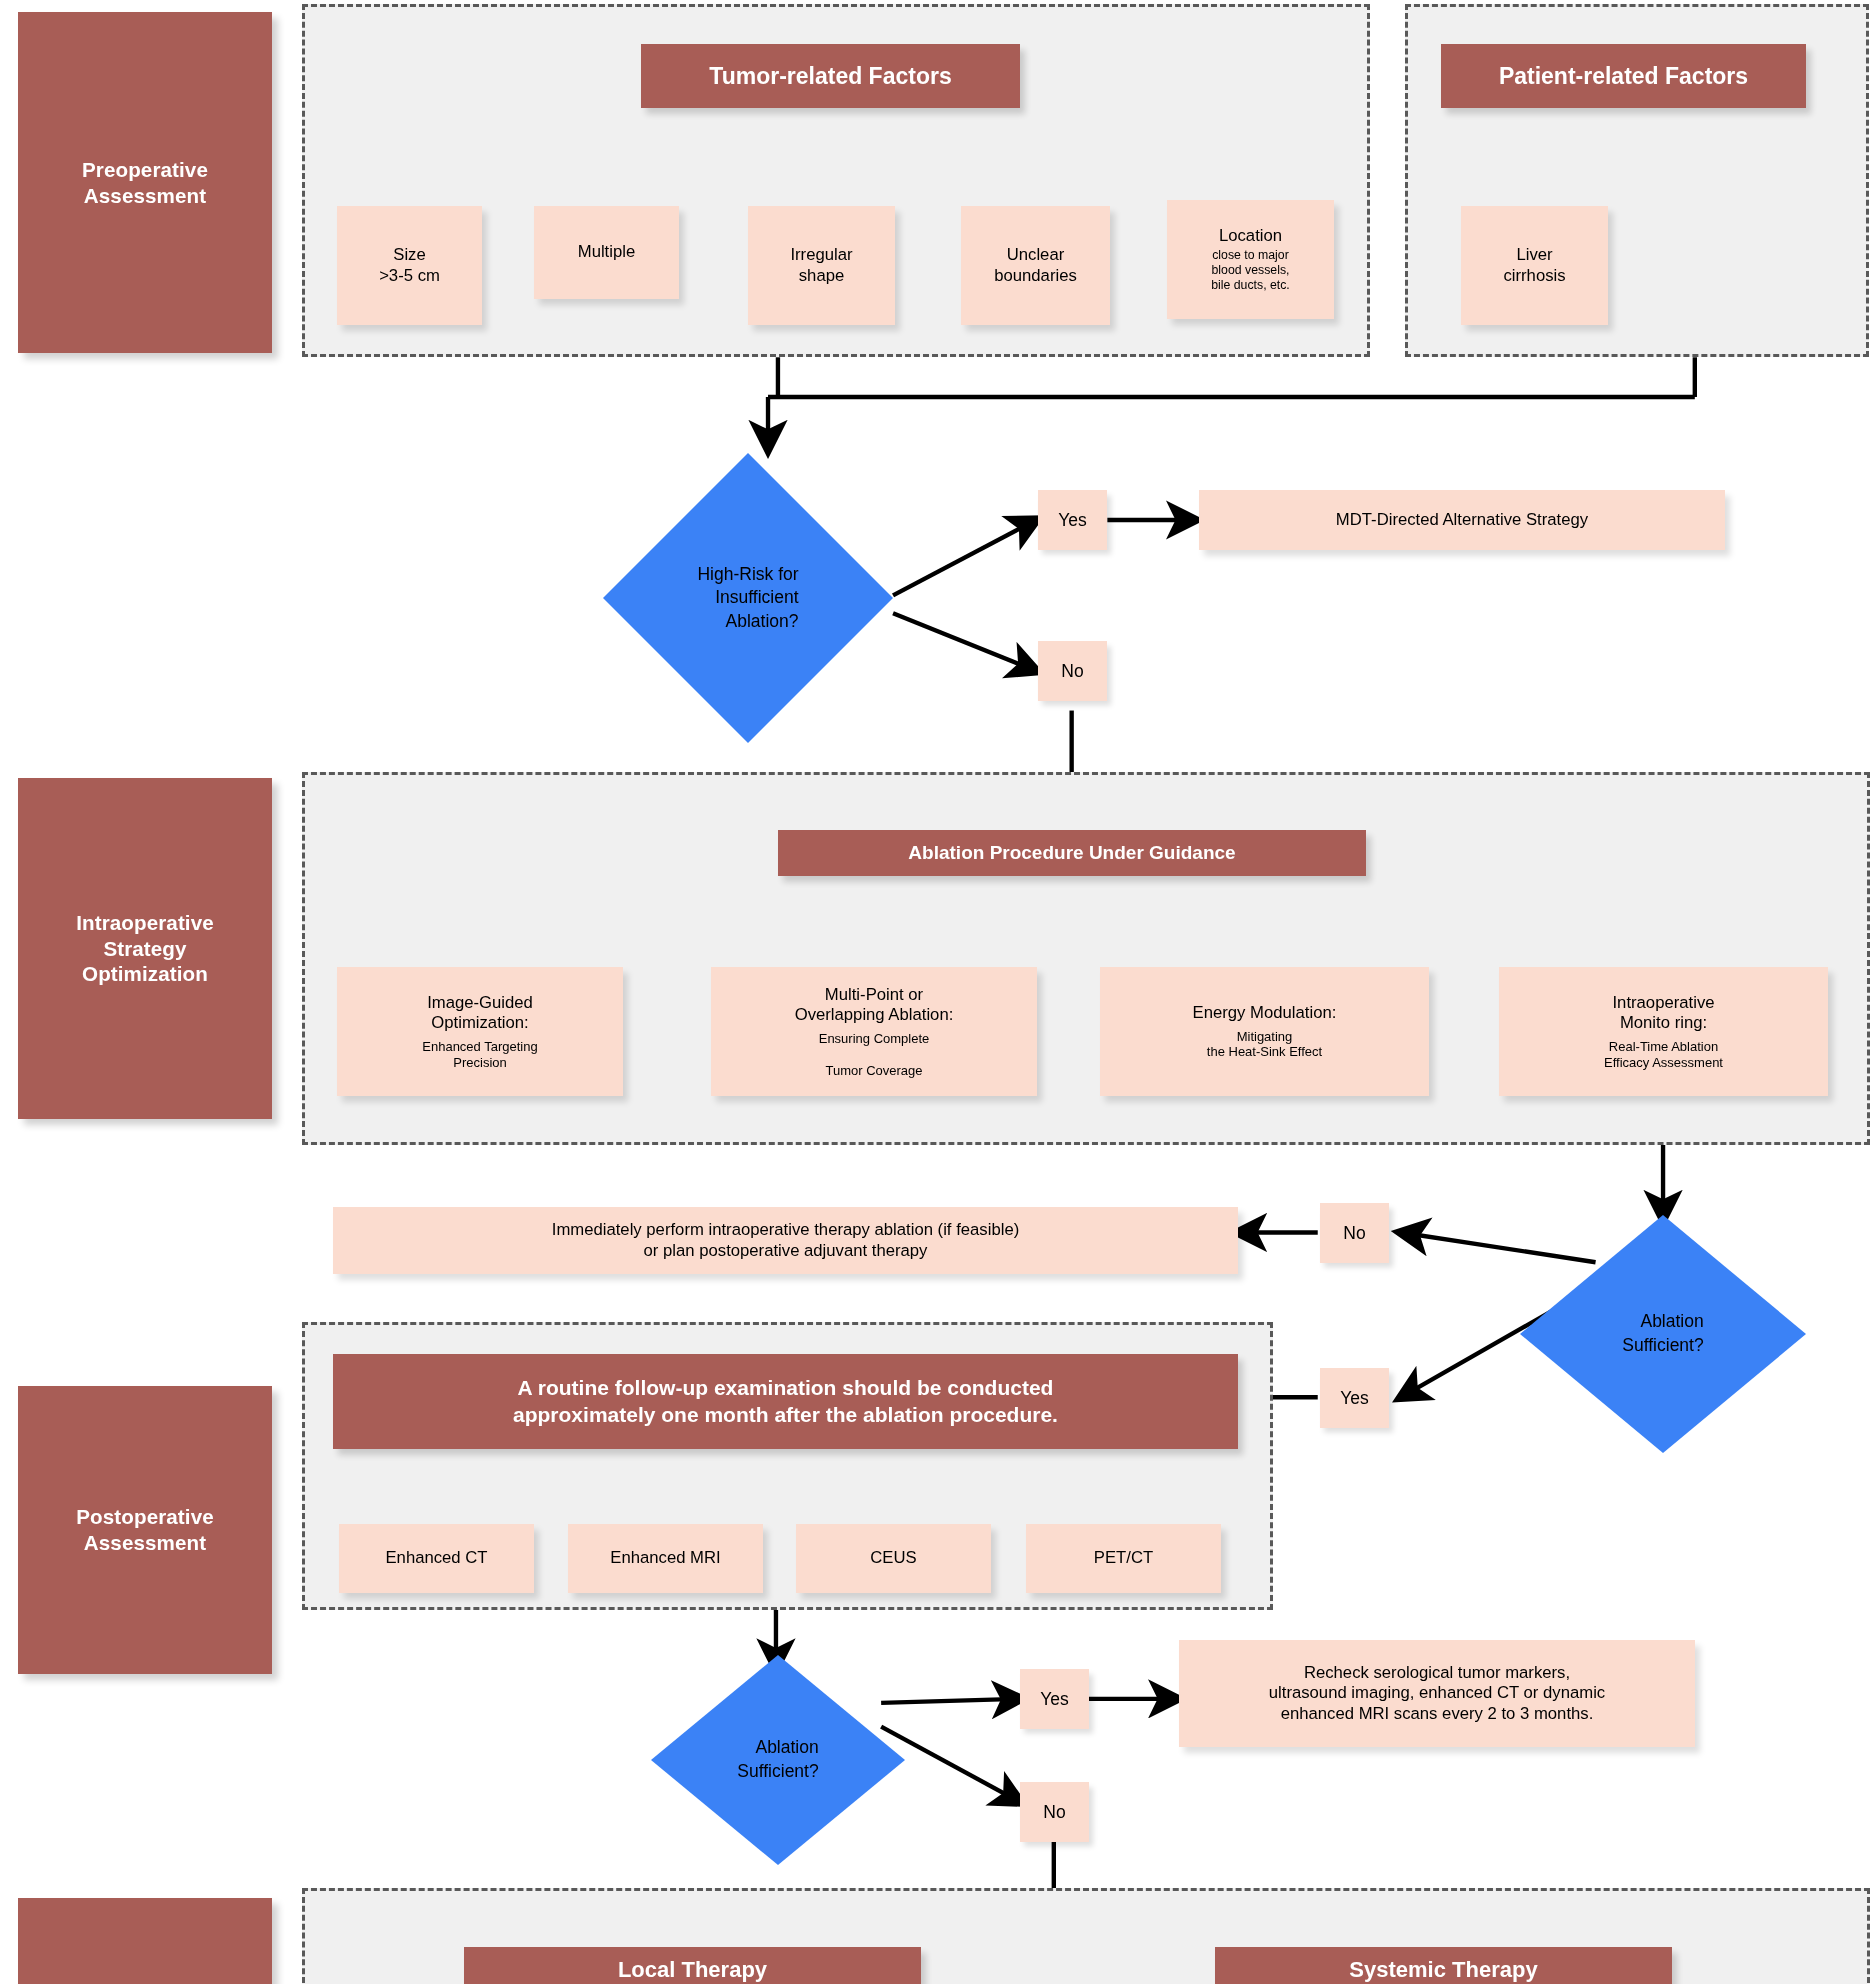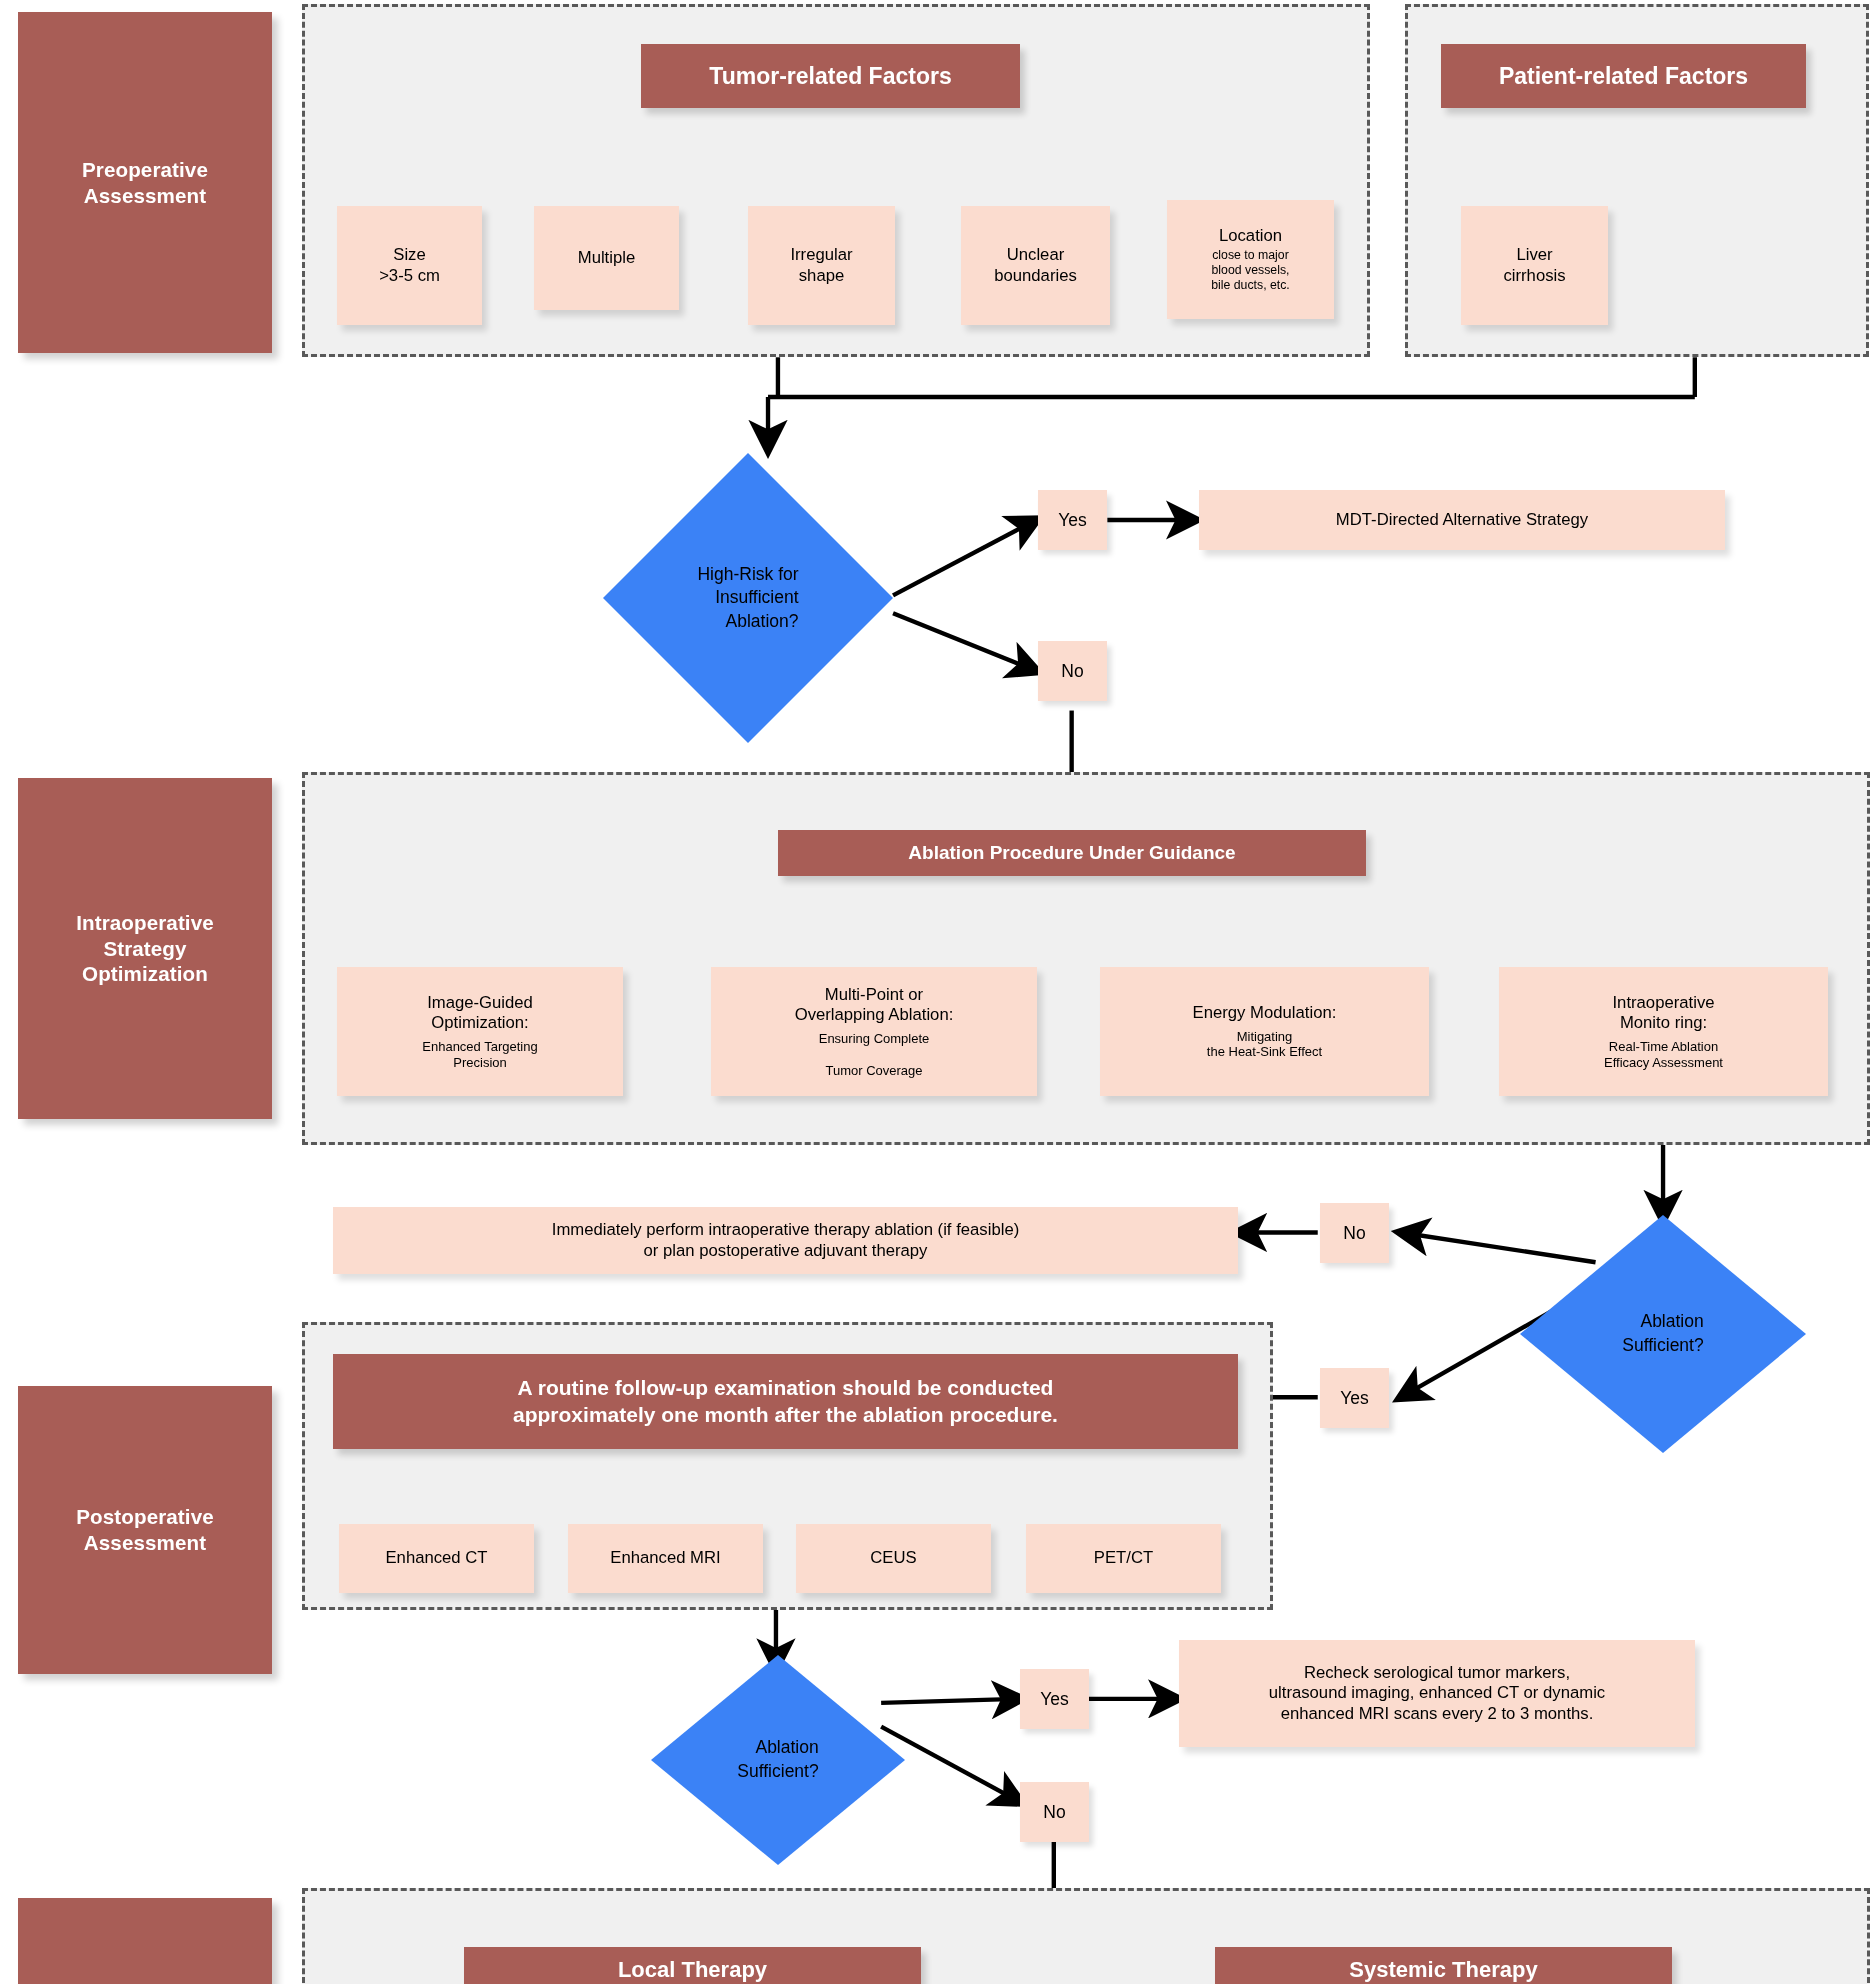--- a/index.html
+++ b/index.html
@@ -164,21 +164,21 @@
   </div>
 
   <div class="abs hdr" style="left:641px;top:44px;width:379px;height:64px;font-size:23px;">
     <span>Tumor-related Factors</span>
   </div>
 
   <div class="abs node" style="left:337px;top:206px;width:145px;height:119px;">
     <div>Size</div>
     <div>&gt;3-5 cm</div>
   </div>
-  <div class="abs node" style="left:534px;top:206px;width:145px;height:104px;">
+  <div class="abs node" style="left:534px;top:206px;width:145px;height:93px;">
     <div>Multiple</div>
   </div>
   <div class="abs node" style="left:748px;top:206px;width:147px;height:119px;">
     <div>Irregular</div>
     <div>shape</div>
   </div>
   <div class="abs node" style="left:961px;top:206px;width:149px;height:119px;">
     <div>Unclear</div>
     <div>boundaries</div>
   </div>

